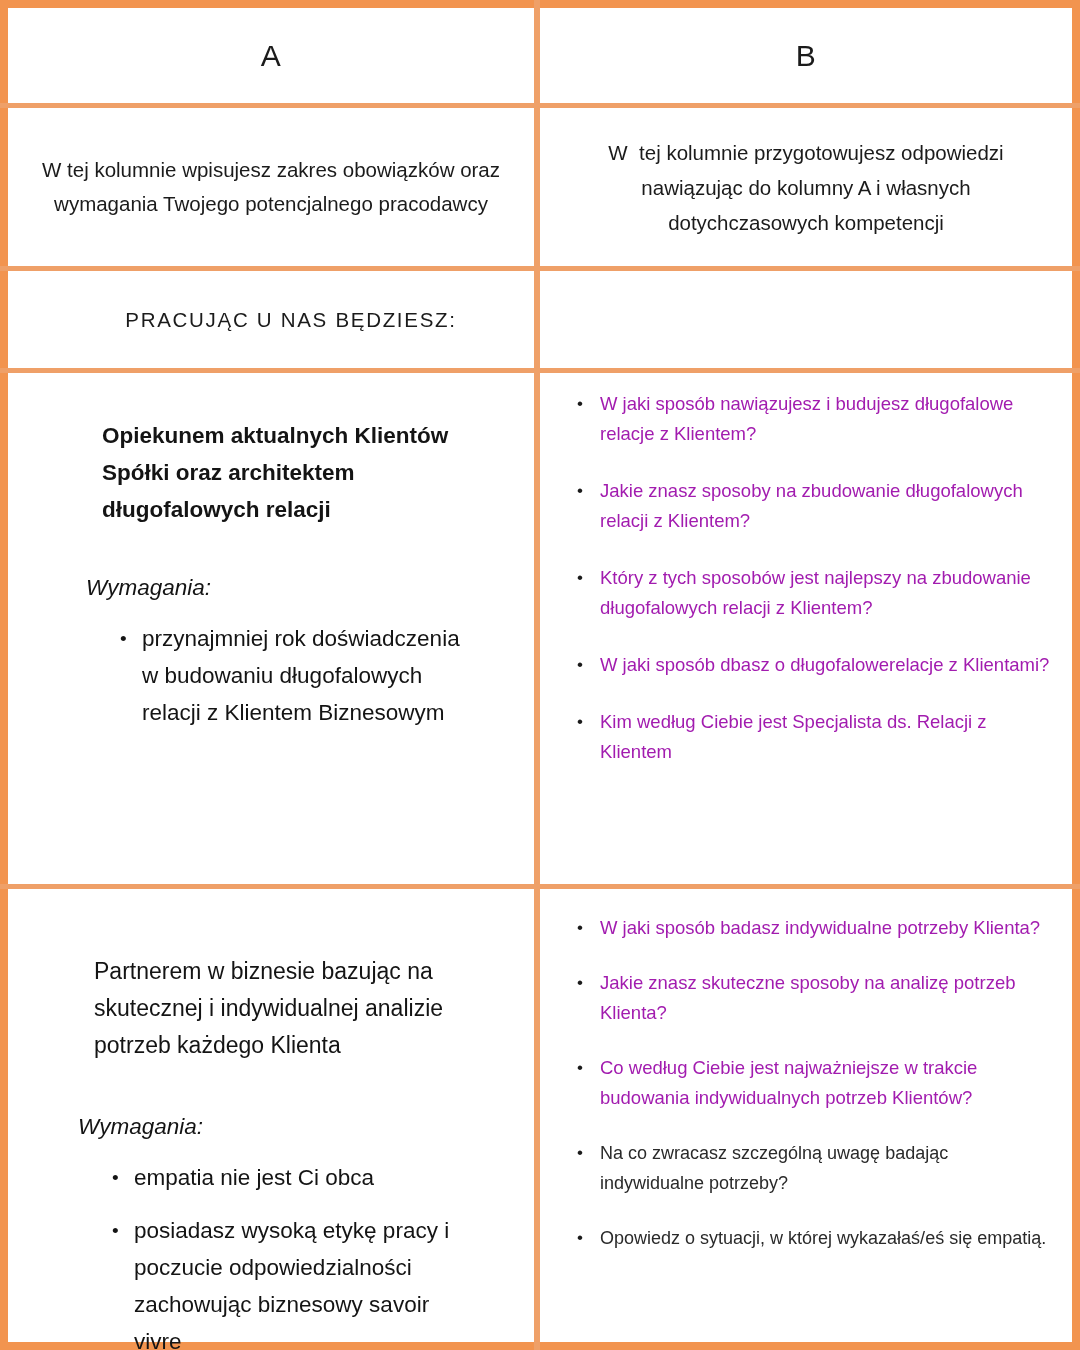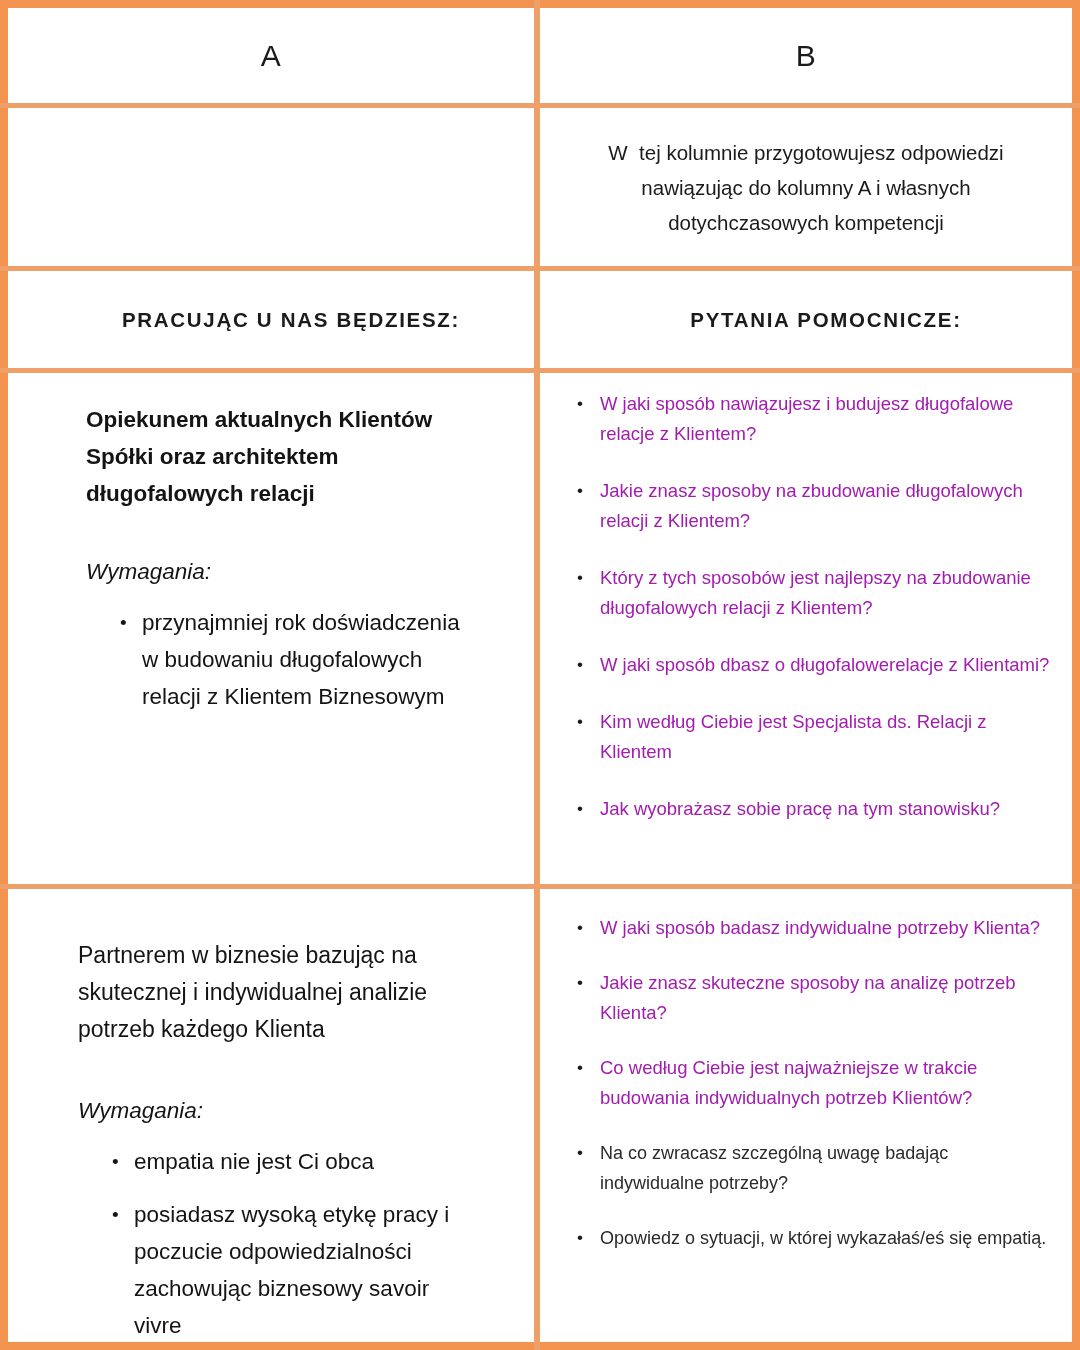--- a/index.html
+++ b/index.html
@@ -113,39 +113,39 @@
   
   .row3 { top: 271px; height: 97px; }
   .caption {
     display: flex;
     align-items: center;
     justify-content: center;
     height: 100%;
     font-size: 20.5px;
     letter-spacing: 1.7px;
     color: #1b1b1b;
-    font-weight: 700;
+    font-weight: 400;
     text-align: center;
     padding-left: 40px;
   }
 
   
   .row4 { top: 373px; height: 511px; }
   
   .row5 { top: 889px; height: 453px; }
 
   .content-a {
     padding: 28px 40px 10px 78px;
     box-sizing: border-box;
     height: 100%;
   }
   .content-a.second { padding-left: 70px; padding-top: 48px; }
 
   .lead {
-    margin: 0;
+    margin: 16px;
     font-size: 22.5px;
     line-height: 37px;
     color: #141414;
     font-weight: 600;
   }
   .lead.reg { font-weight: 400; font-size: 23px; }
 
   .req-label {
     margin: 44px 0 0 0;
     font-size: 22.5px;
@@ -235,52 +235,53 @@
   <div class="hdiv r4"></div>
   <div class="vdiv"></div>
 
   <div class="cell col-a row1">
     <div class="letter">A</div>
   </div>
   <div class="cell col-b row1">
     <div class="letter">B</div>
   </div>
 
+  <div class="cell col-a row2">
+    <div class="intro a">
+      <p>W tej kolumnie wpisujesz zakres obowiązków oraz wymagania Twojego potencjalnego pracodawcy</p>
+    </div>
+  </div>
   <div class="cell col-b row2">
     <div class="intro b">
       <p>W  tej kolumnie przygotowujesz odpowiedzi nawiązując do kolumny A i własnych dotychczasowych kompetencji</p>
     </div>
   </div>
 
   <div class="cell col-a row3">
     <div class="caption">PRACUJĄC U NAS BĘDZIESZ:</div>
-  </div>
-  <div class="cell col-b row3">
-    <div class="caption">PYTANIA POMOCNICZE:</div>
   </div>
 
   <div class="cell col-a row4">
     <div class="content-a">
       <p class="lead">Opiekunem aktualnych Klientów Spółki oraz architektem długofalowych relacji</p>
       <p class="req-label">Wymagania:</p>
       <ul class="bul">
         <li>przynajmniej rok doświadczenia w budowaniu długofalowych relacji z Klientem Biznesowym</li>
       </ul>
     </div>
   </div>
 
   <div class="cell col-b row4">
     <div class="content-b">
       <ul class="qlist">
         <li>W jaki sposób nawiązujesz i budujesz długofalowe relacje z Klientem?</li>
         <li>Jakie znasz sposoby na zbudowanie długofalowych relacji z Klientem?</li>
         <li>Który z tych sposobów jest najlepszy na zbudowanie długofalowych relacji z Klientem?</li>
         <li>W jaki sposób dbasz o długofalowerelacje z Klientami?</li>
         <li>Kim według Ciebie jest Specjalista ds. Relacji z Klientem</li>
-        <li>Jak wyobrażasz sobie pracę na tym stanowisku?</li>
       </ul>
     </div>
   </div>
 
   <div class="cell col-a row5">
     <div class="content-a second">
       <p class="lead reg">Partnerem w biznesie bazując na skutecznej i indywidualnej analizie potrzeb każdego Klienta</p>
       <p class="req-label second">Wymagania:</p>
       <ul class="bul">
         <li>empatia nie jest Ci obca</li>

